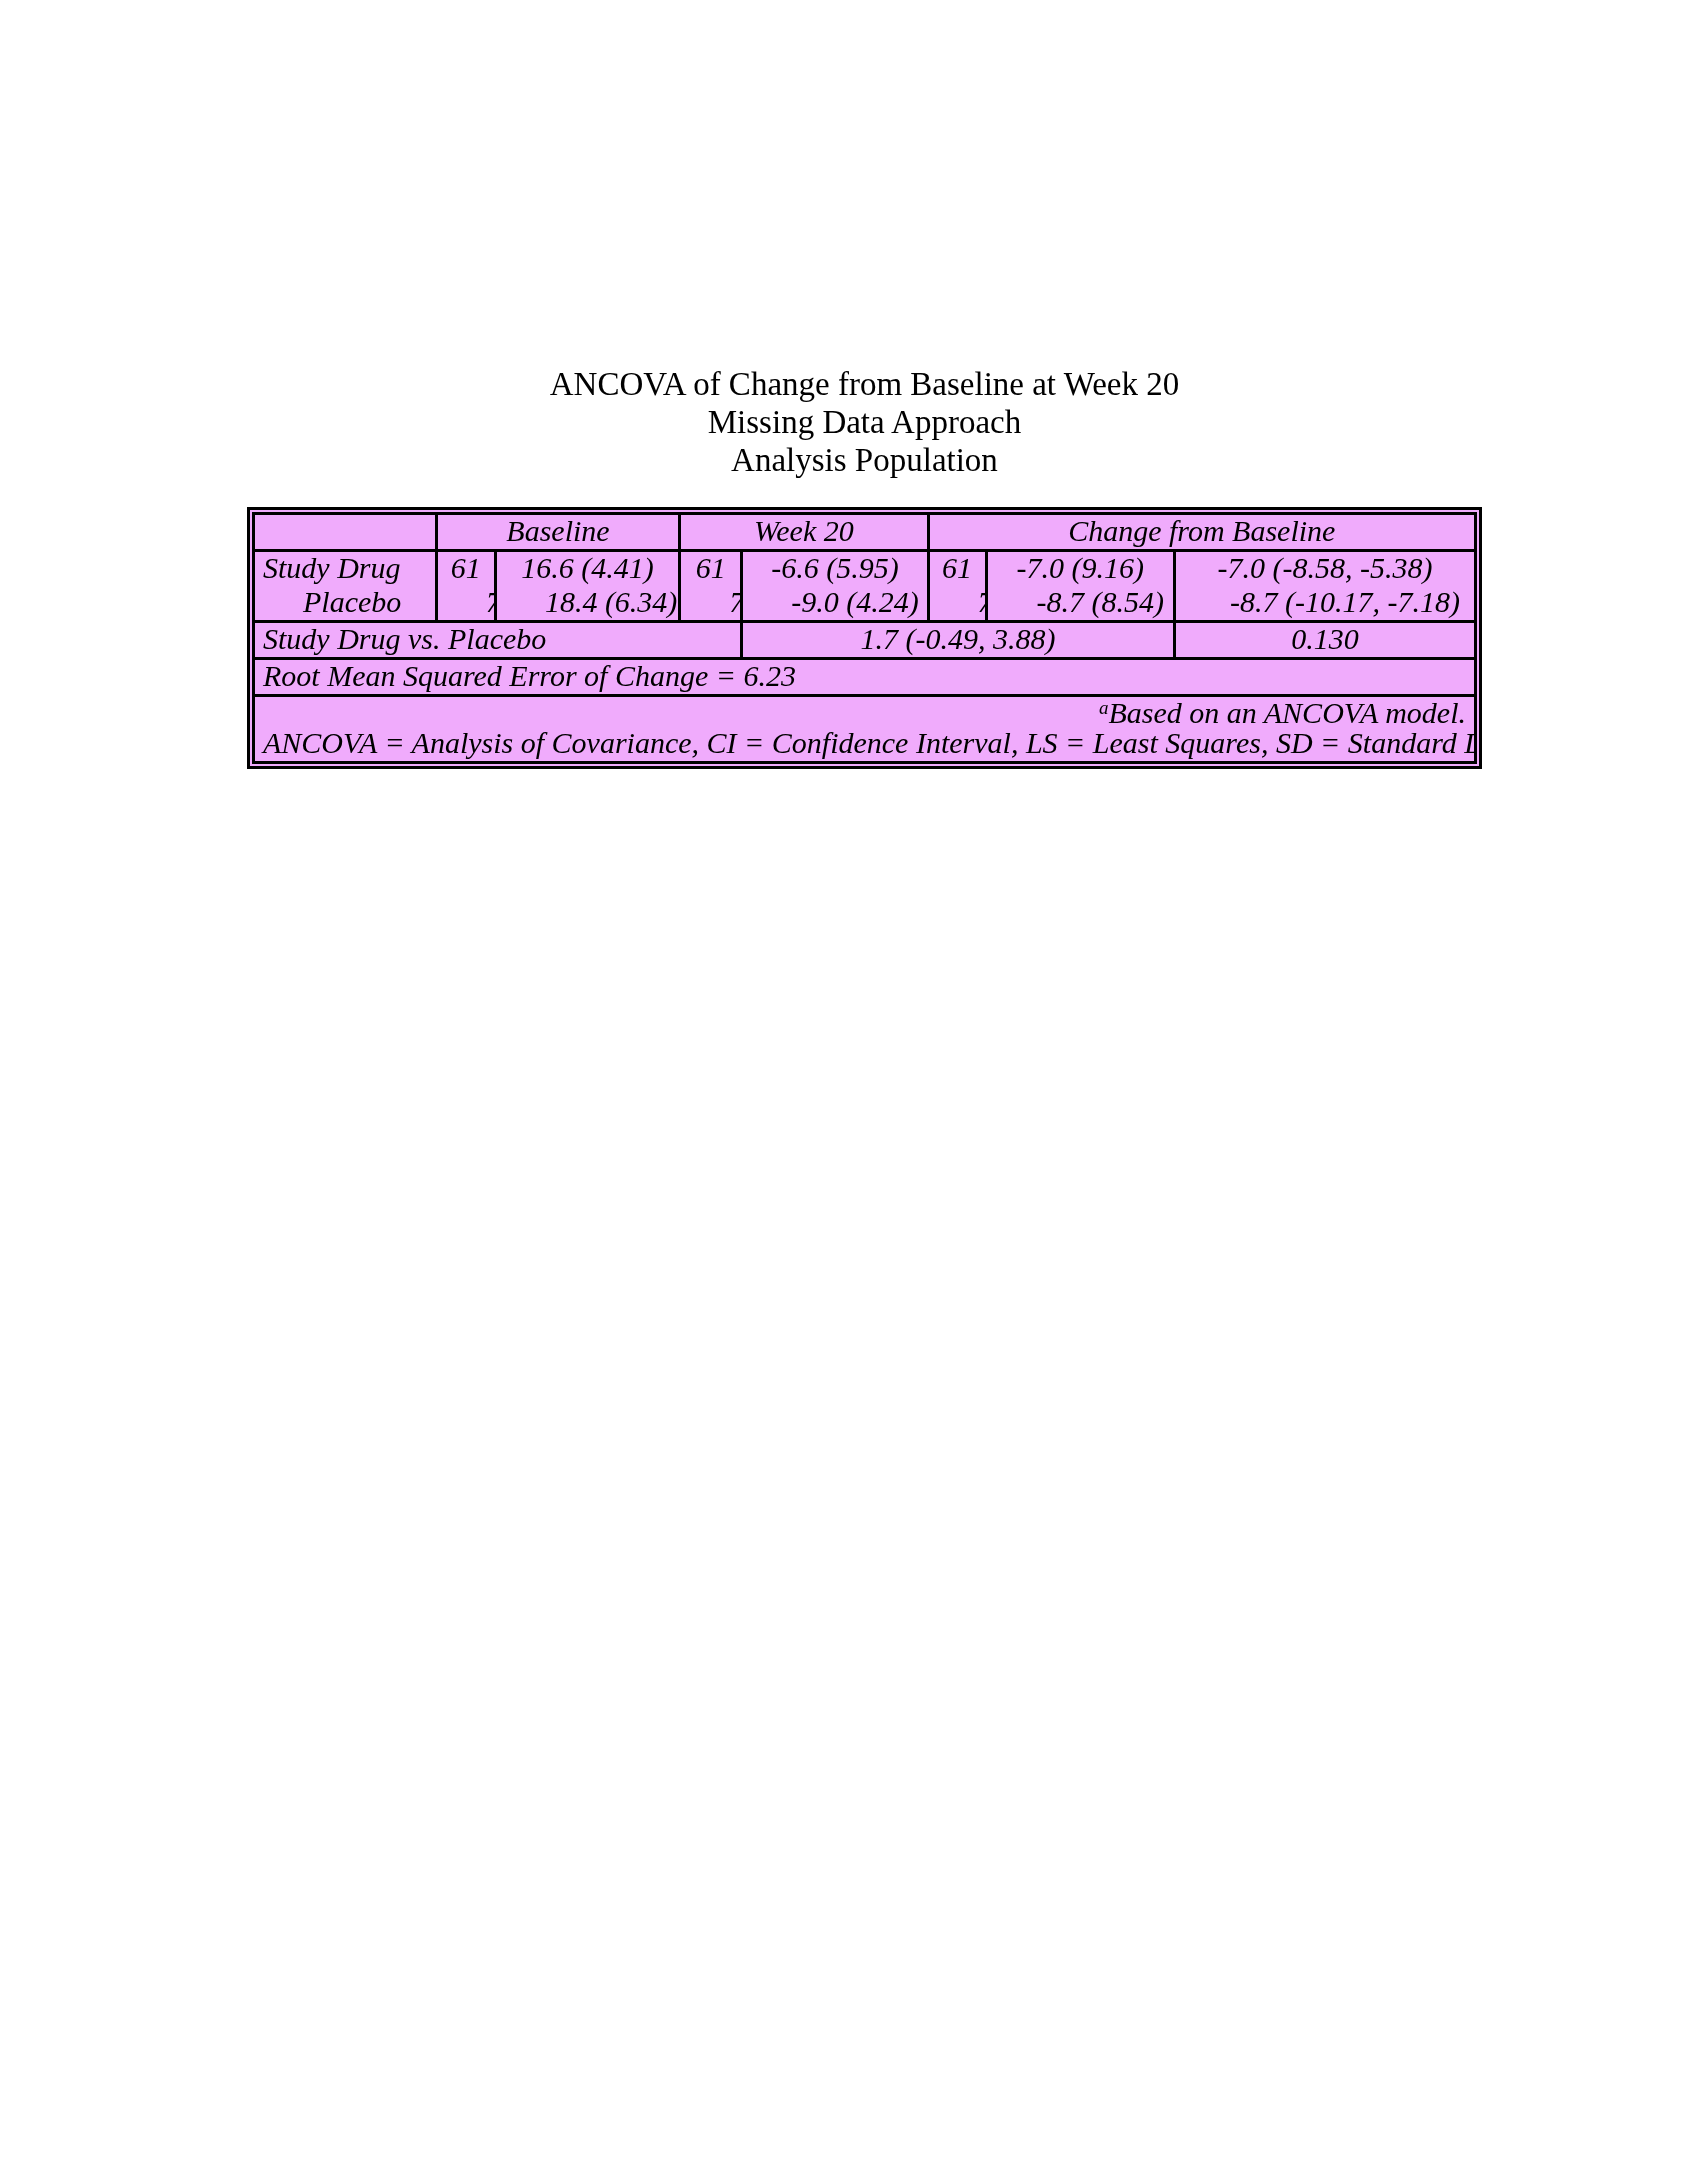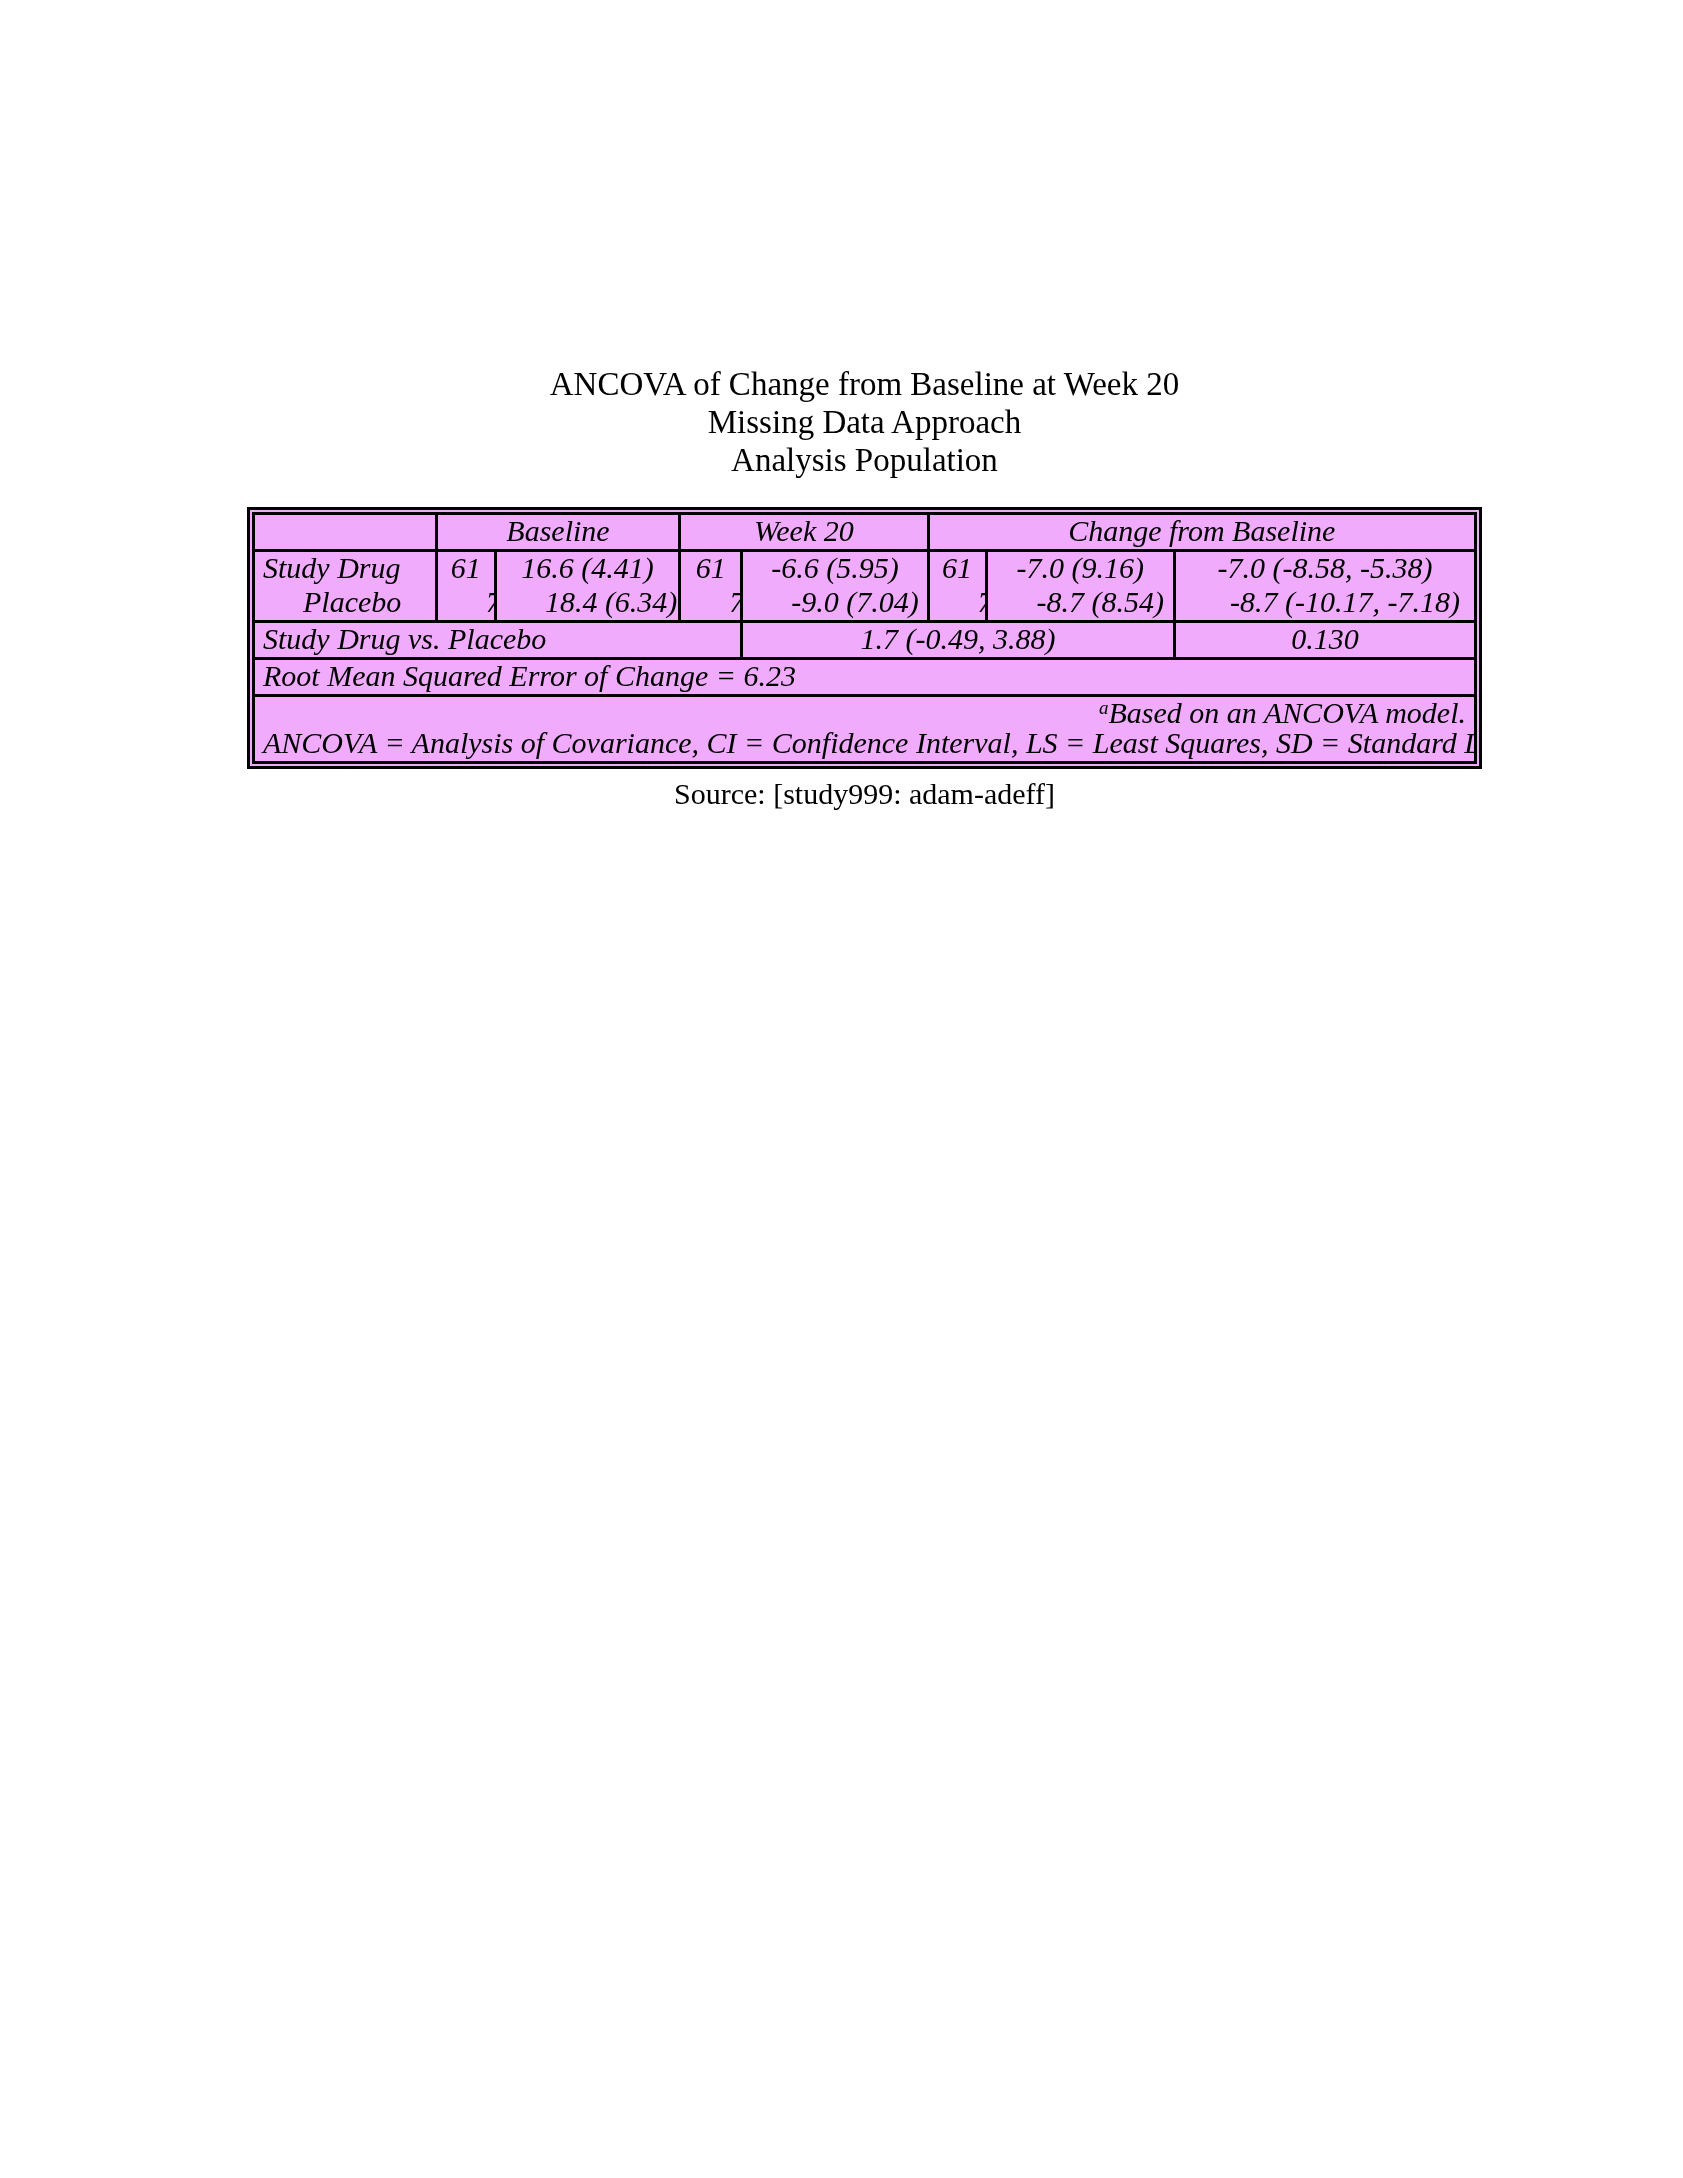--- a/index.html
+++ b/index.html
@@ -102,21 +102,21 @@
           <td class="ac">61</td>
           <td class="ac">-7.0 (9.16)</td>
           <td class="ac">-7.0 (-8.58, -5.38)</td>
         </tr>
 
         <tr class="no-top">
           <td class="al">Placebo</td>
           <td class="ac">70</td>
           <td class="ac">18.4 (6.34)</td>
           <td class="ac">70</td>
-          <td class="ac">-9.0 (7.04)</td>
+          <td class="ac">-9.0 (4.24)</td>
           <td class="ac">70</td>
           <td class="ac">-8.7 (8.54)</td>
           <td class="ac">-8.7 (-10.17, -7.18)</td>
         </tr>
 
 
         <tr>
           <td class="al" colspan="4">Study Drug vs. Placebo</td>
           <td class="ac" colspan="3">1.7 (-0.49, 3.88)</td>
           <td class="ac">0.130</td>
@@ -129,17 +129,16 @@
         <tr>
           <td class="al fnote" colspan="8">
             <div><sup class="sp">a</sup><span>Based on an ANCOVA model.</span></div>
             <div>ANCOVA = Analysis of Covariance, CI = Confidence Interval, LS = Least Squares, SD = Standard Deviation</div>
           </td>
         </tr>
       </tbody>
         </table>
     </div>
 
-    <div class="source-line">Source: [study999: adam-adeff]</div>
 
   </div>
 </div>
 
 
 </body></html>

